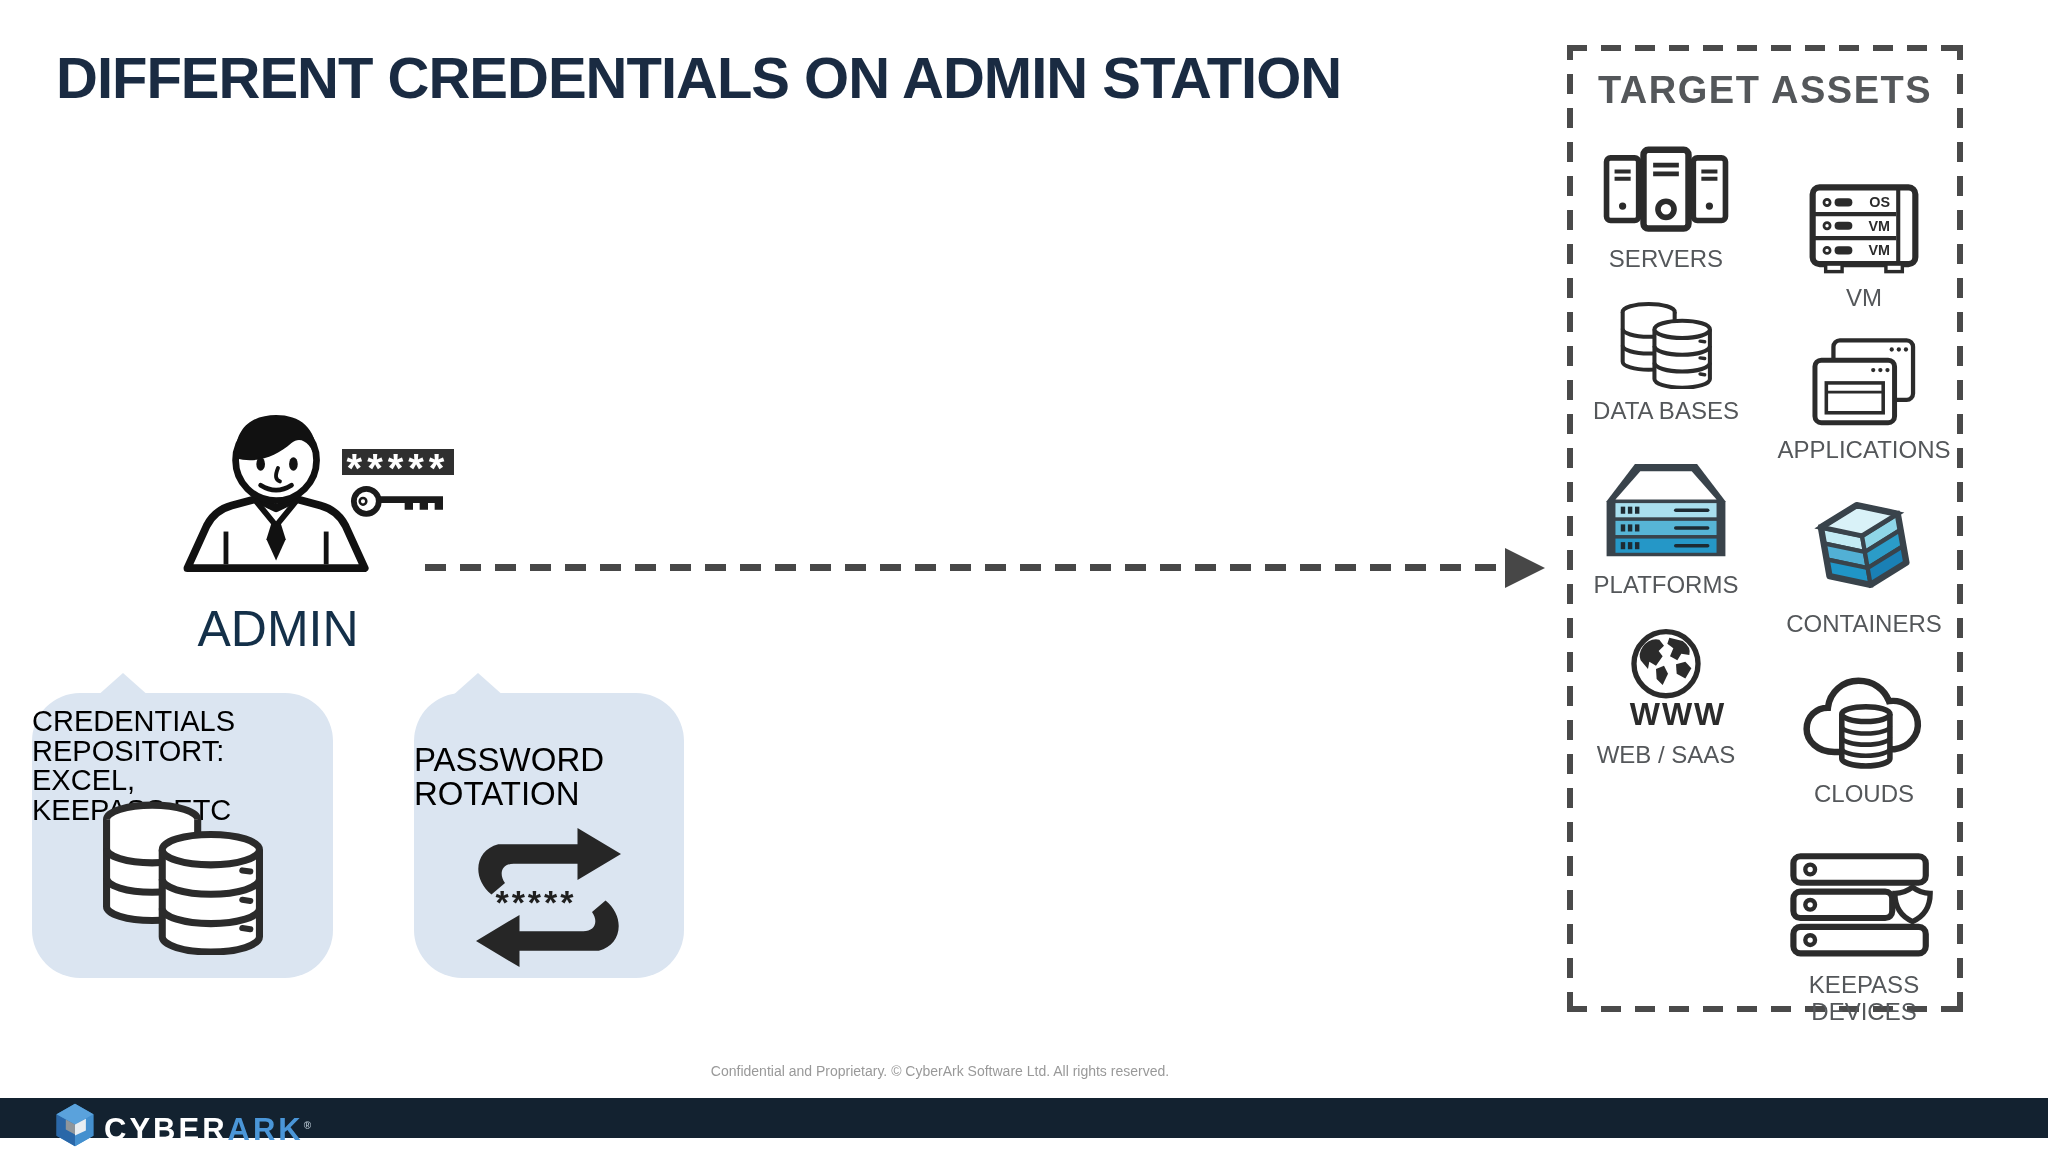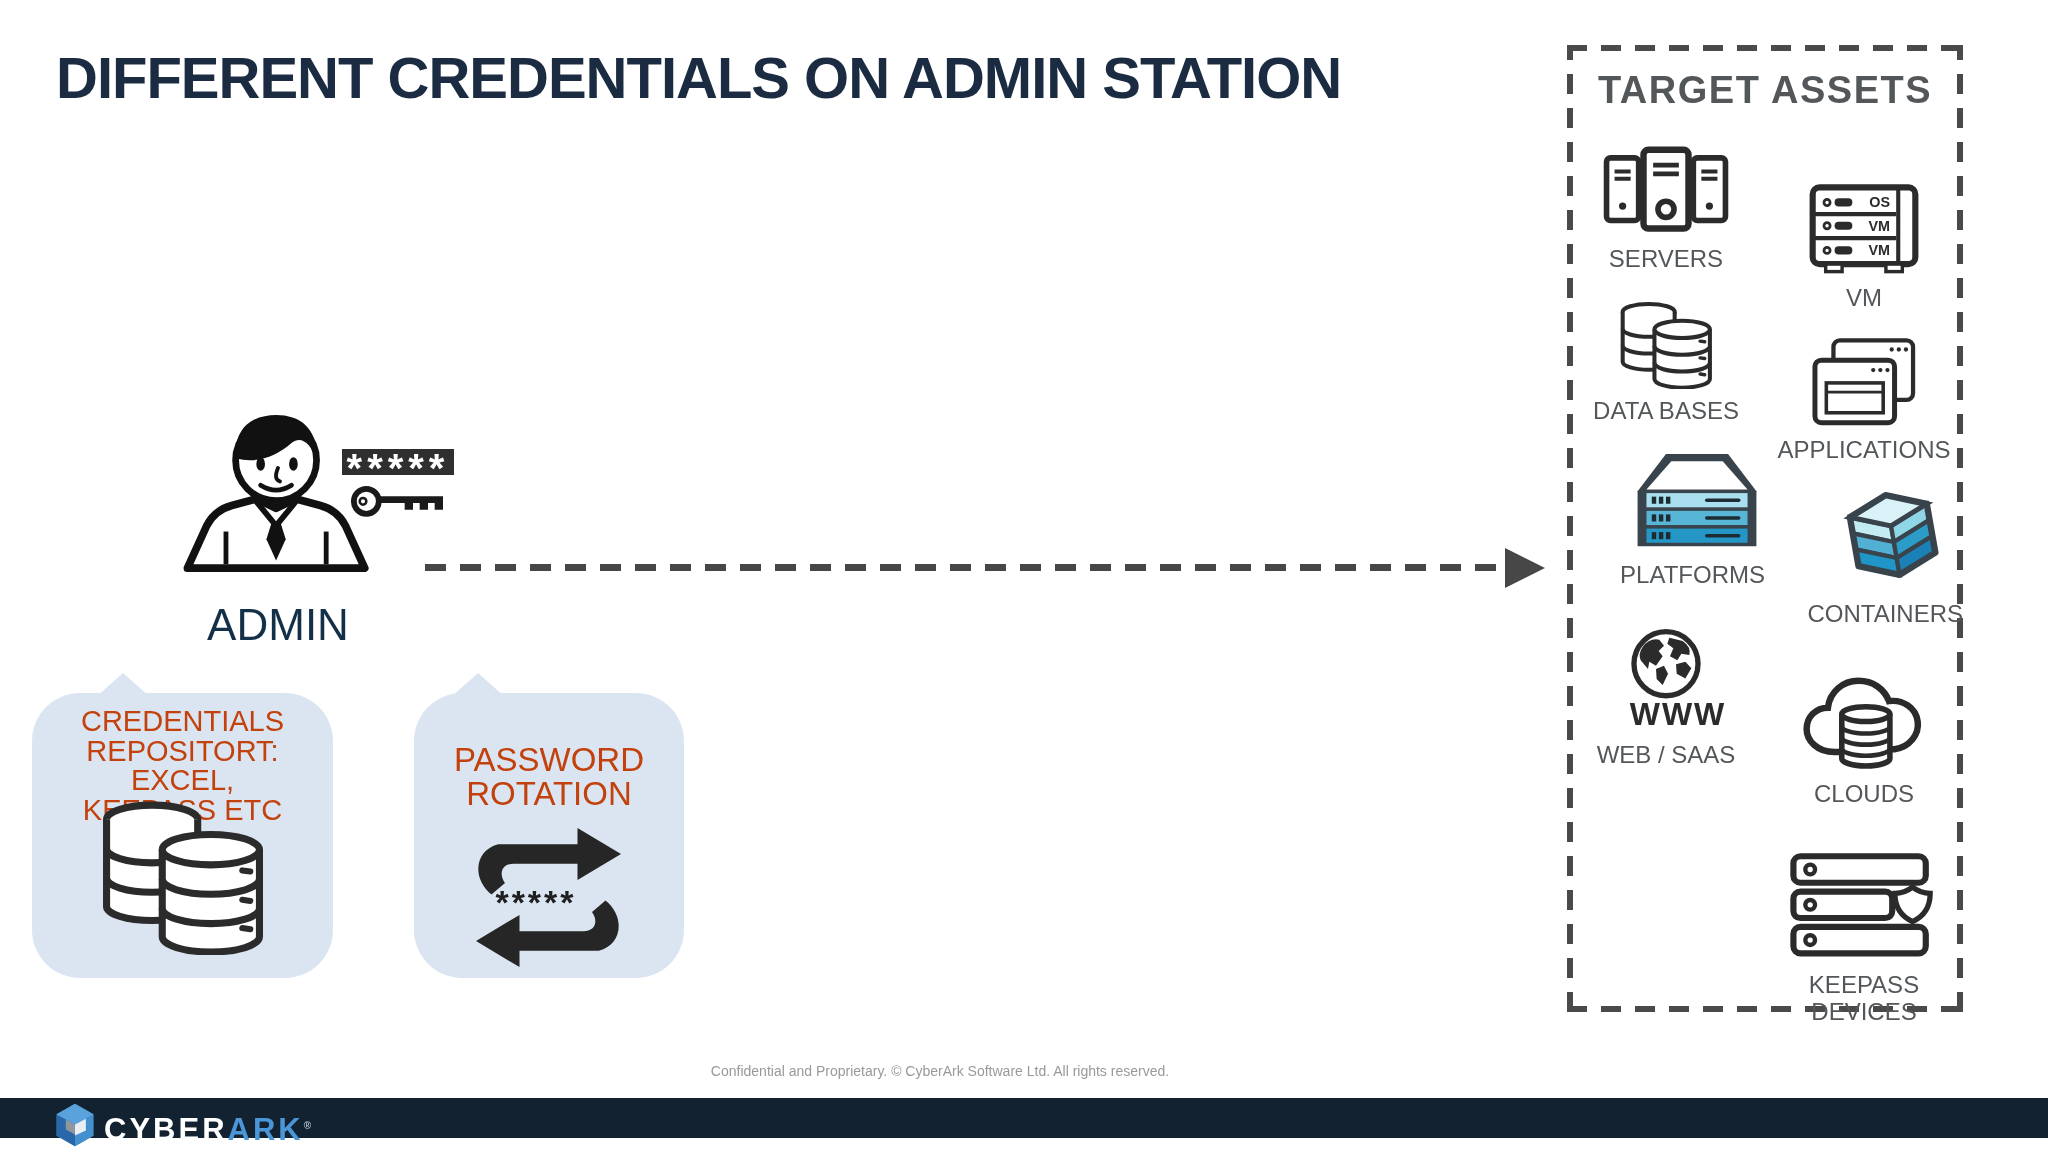--- a/index.html
+++ b/index.html
@@ -10,39 +10,39 @@
   .title{position:absolute;left:56px;top:44px;font-size:58px;font-weight:bold;
          letter-spacing:-1px;color:#1a2b42;white-space:nowrap;}
 
   
   .person-svg{position:absolute;left:172px;top:402px;}
   .pw-box{position:absolute;left:342px;top:449px;width:112px;height:26px;background:#2f2f2f;
           display:flex;justify-content:center;overflow:hidden;}
   .pw-box span{color:#ffffff;font-size:40px;font-weight:bold;letter-spacing:5px;line-height:38px;}
   .key-svg{position:absolute;left:348px;top:476px;}
   .admin-label{position:absolute;left:168px;top:600px;width:220px;text-align:center;
-               font-size:44px;color:#143049;}
+               font-size:50px;color:#143049;}
 
   
   .arrow-line{position:absolute;left:425px;top:564px;width:1085px;height:7px;
      background:repeating-linear-gradient(90deg,#474747 0 21px,transparent 21px 35px);}
   .arrow-head{position:absolute;left:1505px;top:548px;width:0;height:0;
      border-top:20px solid transparent;border-bottom:20px solid transparent;
      border-left:40px solid #474747;}
 
   
   .bubble{position:absolute;top:693px;height:285px;background:#dbe5f1;border-radius:48px;}
   .bubble .tail{position:absolute;top:-20px;width:0;height:0;
      border-left:27px solid transparent;border-right:27px solid transparent;
      border-bottom:24px solid #dbe5f1;}
   .bubble1{left:32px;width:301px;}
   .bubble1 .tail{left:64px;}
   .bubble2{left:414px;width:270px;}
   .bubble2 .tail{left:37px;}
-  .bubble-text{position:relative;margin-top:14px;text-align:center;color:#c2410c;}
+  .bubble-text{position:relative;margin-top:14px;color:#000000;}
   .bubble1 .bubble-text{font-size:29px;line-height:1.0;}
   .bubble2 .bubble-text{font-size:33px;line-height:1.0;margin-top:50px;}
   .bubble-text div{margin-bottom:1px;}
   .bubble1 .db-big{position:absolute;left:58px;top:100px;}
   .rot-wrap{position:absolute;left:47px;top:132px;width:175px;height:145px;}
   .rot-wrap .mask{position:absolute;left:20px;top:58px;width:110px;text-align:center;
       font-size:34px;font-weight:bold;letter-spacing:3px;color:#1f1f1f;}
 
   
   .panel{position:absolute;left:1567px;top:45px;width:396px;height:967px;
@@ -54,21 +54,21 @@
     background-size:100% 6px,100% 6px,6px 100%,6px 100%;
     background-position:0 0,0 100%,0 0,100% 0;background-repeat:no-repeat;}
   .panel-title{position:absolute;top:24px;left:0;width:100%;text-align:center;
       font-size:38px;font-weight:bold;letter-spacing:1.5px;color:#54575a;}
   .asset{position:absolute;width:50%;display:flex;flex-direction:column;
          align-items:center;justify-content:flex-end;}
   .asset .lbl{margin-top:8px;font-size:24px;font-weight:normal;color:#54575a;
               text-align:center;line-height:1.15;}
   .a-r1{top:100px;height:128px;}
   .a-r2{top:252px;height:128px;}
-  .a-r3{top:402px;height:142px;align-items:flex-end;}
+  .a-r3{top:412px;height:142px;}
   .a-r4{top:582px;height:142px;}
   .a-r5{top:756px;height:186px;}
   .col-l{left:0;} .col-r{left:50%;margin-top:39px;}
   .www-caption{font-size:32px;font-weight:bold;letter-spacing:2px;color:#2b2b2b;
                margin-top:-4px;margin-left:24px;}
   .net-lbl{width:150px;}
 
   
   .footer{position:absolute;left:0;top:1063px;width:1880px;text-align:center;
           font-size:14px;color:#999999;}

